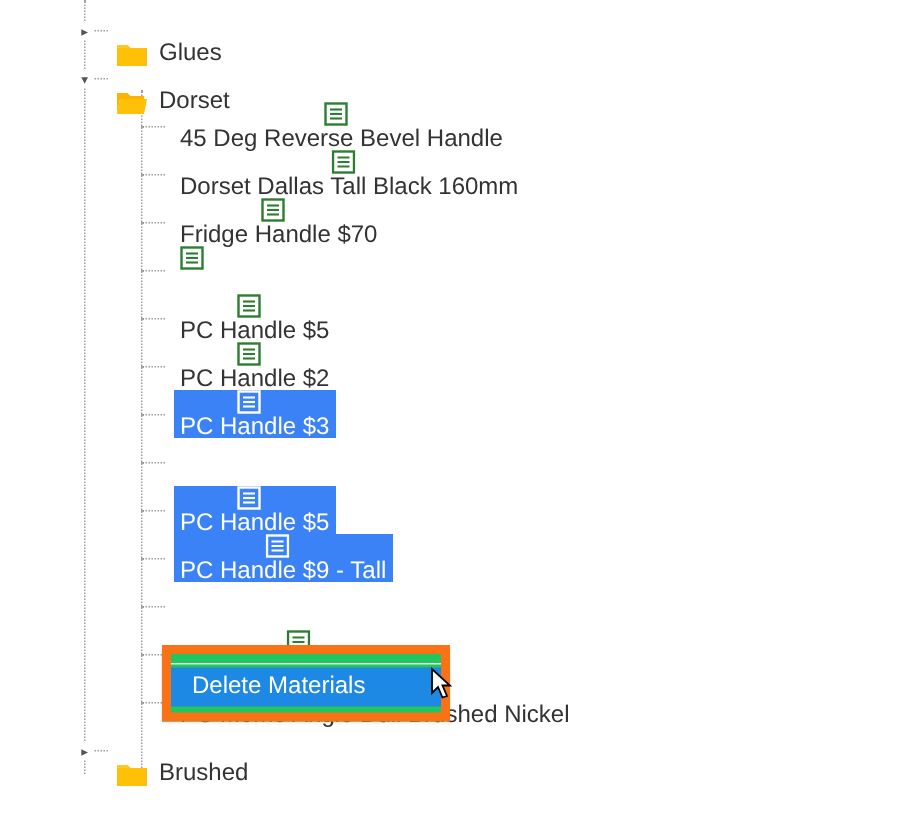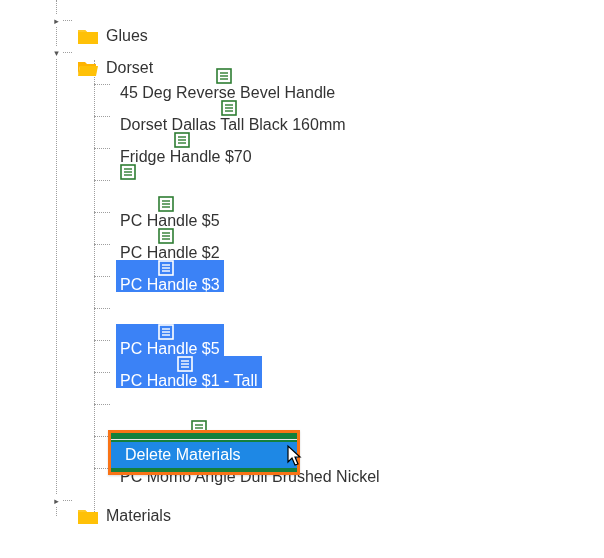--- a/index.html
+++ b/index.html
@@ -98,22 +98,22 @@
     color: #fff;
   }
   .level2-content.selected .item-icon rect.stroke { stroke:#fff; }
   .level2-content.selected .item-icon line { stroke:#fff; }
   
   .ctxmenu {
     position: absolute;
     left: 108px;
     top: 430px;
     width: 192px;
-    background: #15803d;
-    border: 3px solid #f97316;
+    background: #22c55e;
+    border: 6px solid #f97316;
     box-shadow: 0 1px 2px rgba(0,0,0,0.15);
     z-index: 10;
     padding: 4px 0;
   }
   .ctxmenu .sep {
     height: 1px;
     background: #e6e6e6;
     margin: 2px 0 2px 0;
   }
   .ctxmenu .mi {
@@ -287,21 +287,21 @@
         <div class="hconn level2"></div>
         <div class="level2-content selected">
           <span class="item-icon">
             <svg width="16" height="16" viewBox="0 0 16 16">
               <rect class="stroke" x="1" y="1" width="14" height="14" fill="none" stroke="#fff" stroke-width="1.6"></rect>
               <line x1="4" y1="5" x2="12" y2="5" stroke="#fff" stroke-width="1.4"></line>
               <line x1="4" y1="8" x2="12" y2="8" stroke="#fff" stroke-width="1.4"></line>
               <line x1="4" y1="11" x2="12" y2="11" stroke="#fff" stroke-width="1.4"></line>
             </svg>
           </span>
-          <span class="label">PC Handle $1 - Tall</span>
+          <span class="label">PC Handle $9 - Tall</span>
         </div>
       </div>
       <div class="row">
         <div class="hconn level2"></div>
       </div>
       <div class="row">
         <div class="hconn level2"></div>
         <div class="level2-content">
           <span class="item-icon">
             <svg width="16" height="16" viewBox="0 0 16 16">
@@ -333,21 +333,21 @@
   <div class="row">
     <div class="hconn level1"></div>
     <div class="toggle">▸</div>
     <div class="level1-content">
       <span class="folder-icon">
         <svg width="20" height="16" viewBox="0 0 20 16">
             <path d="M0 2 L7 2 L9 4 L20 4 L20 16 L0 16 Z" fill="#ffc107"></path>
             <path d="M0 2 L7 2 L9 4 L0 4 Z" fill="#ffca28"></path>
           </svg>
       </span>
-      <span class="label">Materials</span>
+      <span class="label">Brushed</span>
     </div>
   </div>
 </div>
 
 <div class="ctxmenu">
   <div class="sep"></div>
   <div class="mi hover">
     <span>Delete Materials</span>
   </div>
 </div>

